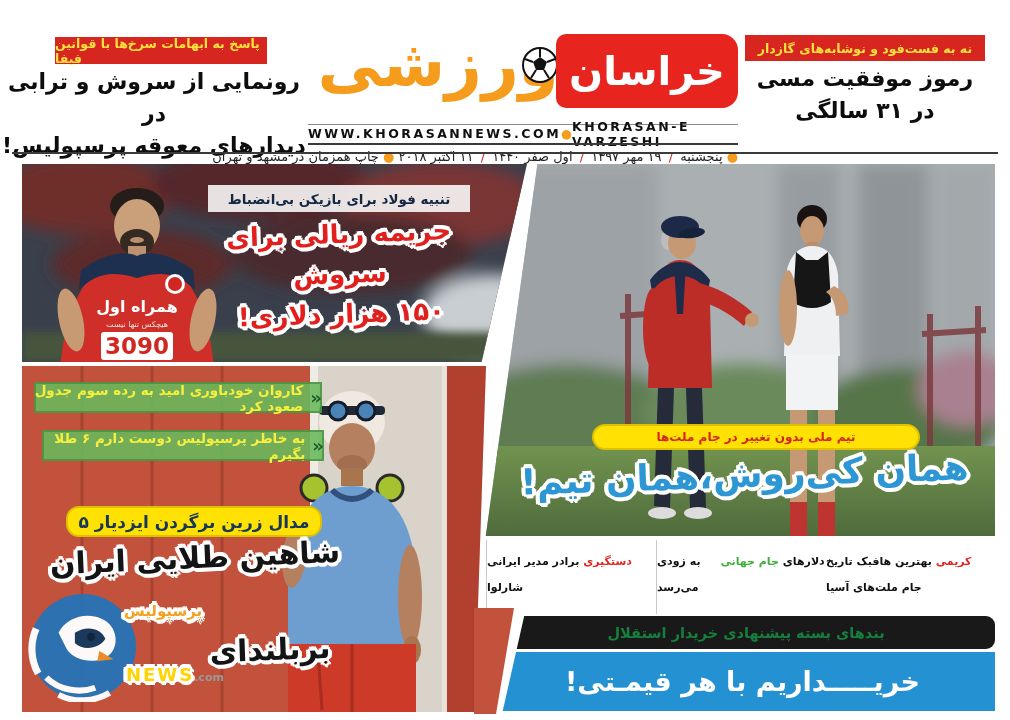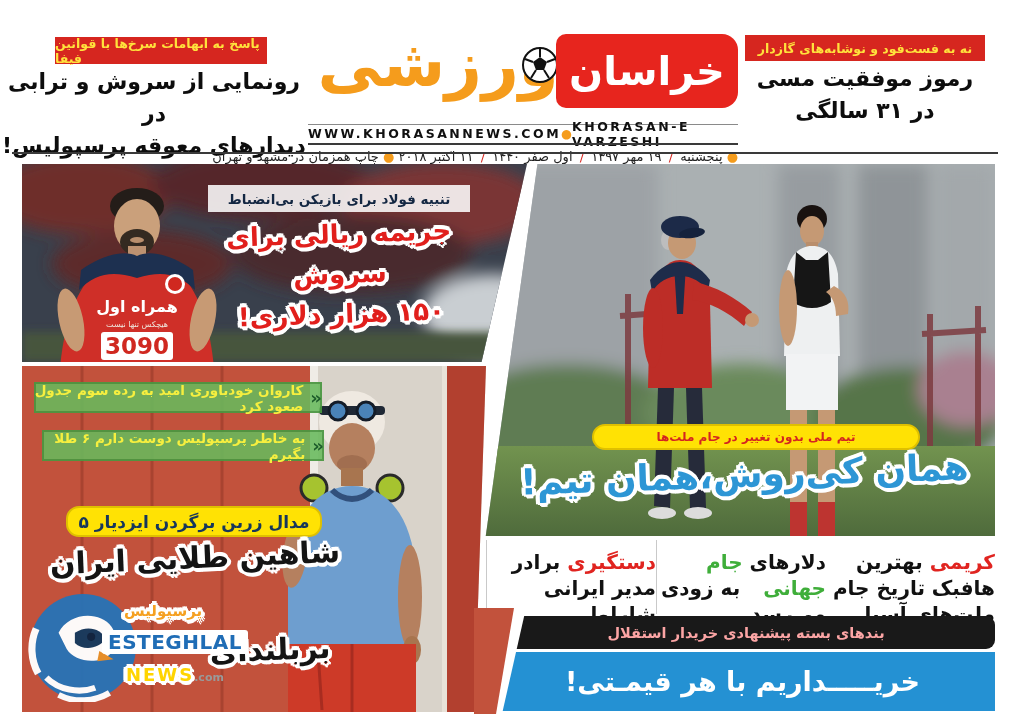--- a/index.html
+++ b/index.html
@@ -36,25 +36,25 @@
   .blue-headline{color:#2d96d5;font-weight:900;font-size:36px;transform:rotate(-2deg);}
   .black-headline{color:#141414;font-weight:900;font-size:30px;}
   .badge-yellow{background:#ffe204;border:2px solid #dfc000;border-radius:13px;
                 display:flex;align-items:center;justify-content:center;font-weight:bold;}
   .green-banner{background:rgba(104,186,92,.88);box-shadow:inset 0 0 0 2px rgba(42,112,36,.45);
                 color:#f6ef3f;font-weight:bold;font-size:13.5px;
                 display:flex;align-items:center;justify-content:center;gap:7px;}
   .green-banner .chev{color:#1d5c2b;font-weight:900;font-size:18px;line-height:1;}
   
   .briefs{background:#fff;display:flex;direction:rtl;}
-  .brief{flex:1;text-align:right;font-size:20px;font-weight:800;line-height:26px;
+  .brief{flex:1;text-align:left;font-size:11px;font-weight:800;line-height:26px;
          color:#111;padding-top:9px;}
   .brief + .brief{border-left:1px solid #c9c9c9;}
   .hl-red{color:#e02420;} .hl-green:{color:#3fae3a;} .hl-green{color:#3fae3a;margin-left:16px;}
-  .black-bar{background:#191919;border-radius:9px;color:#fca5a5;font-weight:bold;font-size:14.5px;
+  .black-bar{background:#191919;border-radius:9px;color:#15803d;font-weight:bold;font-size:14.5px;
              display:flex;align-items:center;justify-content:center;}
   .blue-bar{background:#2491d3;color:#fff;font-weight:900;font-size:27px;
             display:flex;align-items:center;justify-content:center;}
   
   .wm-fa{color:#f5a021;font-weight:900;font-size:15px;}
   .wm-en{background:#fff;border-radius:3px;padding:0 6px;color:#1f6db6;font-weight:900;font-size:20px;letter-spacing:.5px;}
   .wm-news{color:#ffd400;font-weight:900;font-size:18px;letter-spacing:2px;}
   .wm-tld{color:#9a9a9a;font-weight:bold;font-size:11px;}
 </style>
 </head>
@@ -261,21 +261,20 @@
       <circle cx="54" cy="54" r="52" fill="#2a72b4"></circle>
       <path d="M10,80 A50,50 0 0 1 8,36" stroke="#fff" stroke-width="7" fill="none"></path>
       <path d="M30,101 A52,52 0 0 0 80,99" stroke="#fff" stroke-width="6" fill="none"></path>
       <path d="M30,40 C40,20 70,18 82,34 C90,46 86,62 72,66 C60,70 44,66 38,56 Z" fill="#fff"></path>
       <path d="M46,40 C58,32 72,36 76,46 C70,56 54,58 46,50 Z" fill="#173a5e"></path>
       <circle cx="62" cy="44" r="4" fill="#0e2340"></circle>
       <path d="M70,58 L84,66 L68,68 Z" fill="#e8902a"></path>
       <path d="M18,84 C30,96 50,100 66,94" stroke="#fff" stroke-width="6" fill="none"></path>
     </svg>
     <span class="abs wm-fa halo" style="left:96px;top:16px;">پرسپولیس</span>
-    <span class="abs wm-en" style="left:74px;top:44px;">ESTEGHLAL</span>
     <span class="abs" style="left:98px;top:78px;">
       <span class="wm-news halo">NEWS</span><span class="wm-tld">.com</span>
     </span>
   </div>
 
   <div class="abs briefs" style="left:486px;top:540px;width:509px;height:74px;z-index:2;">
     <div class="brief rtl">
       <span class="hl-red">کریمی</span>
       <span>بهترین هافبک تاریخ جام ملت‌های آسیا</span>
     </div>

